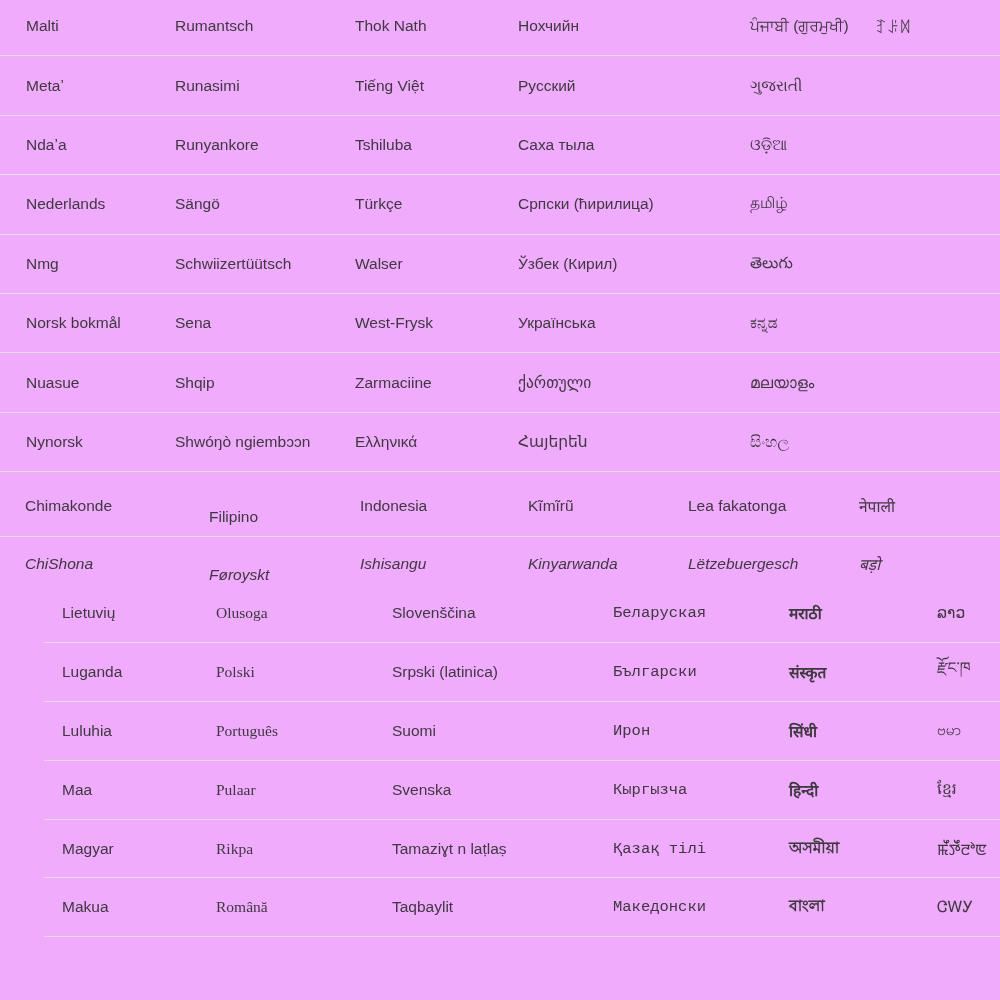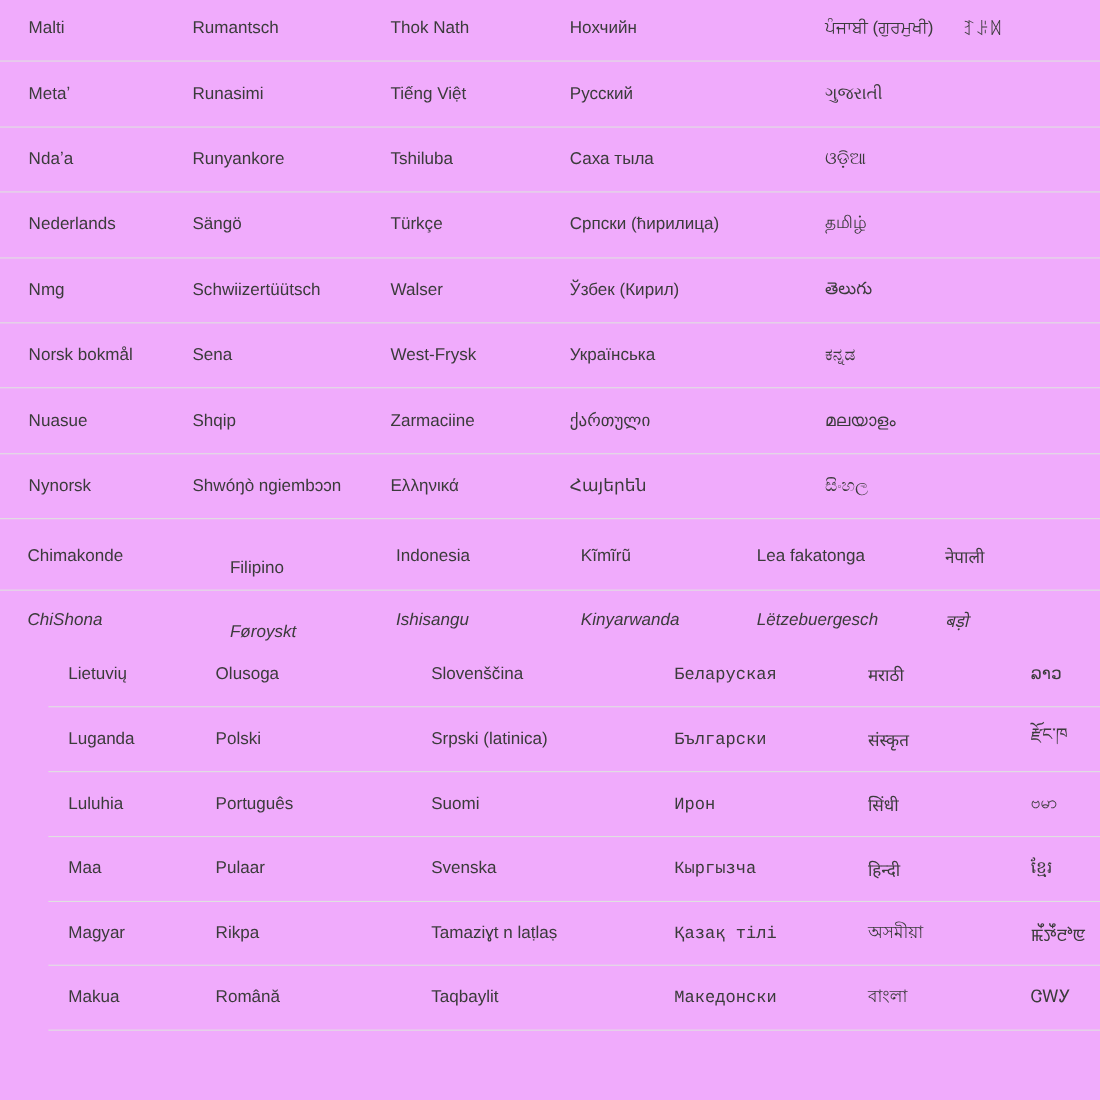--- a/index.html
+++ b/index.html
@@ -23,22 +23,22 @@
   .sb{top:477px;}
   .sb .row:nth-child(1){height:58.5px;}
   .sb .row:nth-child(2){height:46.5px;border-bottom:none;}
   .sb .row:nth-child(2) .cell{top:60%;font-style:italic;}
   .sb .c0{left:25px;}  .sb .c1{left:209px;margin-top:11px;} .sb .c2{left:360px;}
   .sb .c3{left:528px;} .sb .c4{left:688px;} .sb .c5{left:859px;}
 
   
   .sc{top:584px;}
   .sc .row{height:57.9px;margin-left:44px;}
-  .sc .c0{left:18px;}  .sc .c1{left:152px;} .sc .c2{left:348px;}
-  .sc .c3{left:569px;font-family:Liberation Mono, monospace;} .sc .c4{left:745px;} .sc .c5{left:893px;}
+  .sc .c0{left:18px;}  .sc .c1{left:172px;font-family:Liberation Serif, serif;} .sc .c2{left:348px;}
+  .sc .c3{left:569px;font-family:Liberation Mono, monospace;} .sc .c4{left:745px;font-weight:bold;} .sc .c5{left:893px;}
 </style>
 </head>
 <body>
 
 <div class="canvas">
     <div class="section sa">
       <div class="row">
         <span class="cell c0">Malti</span>
         <span class="cell c1">Rumantsch</span>
         <span class="cell c2">Thok Nath</span>

